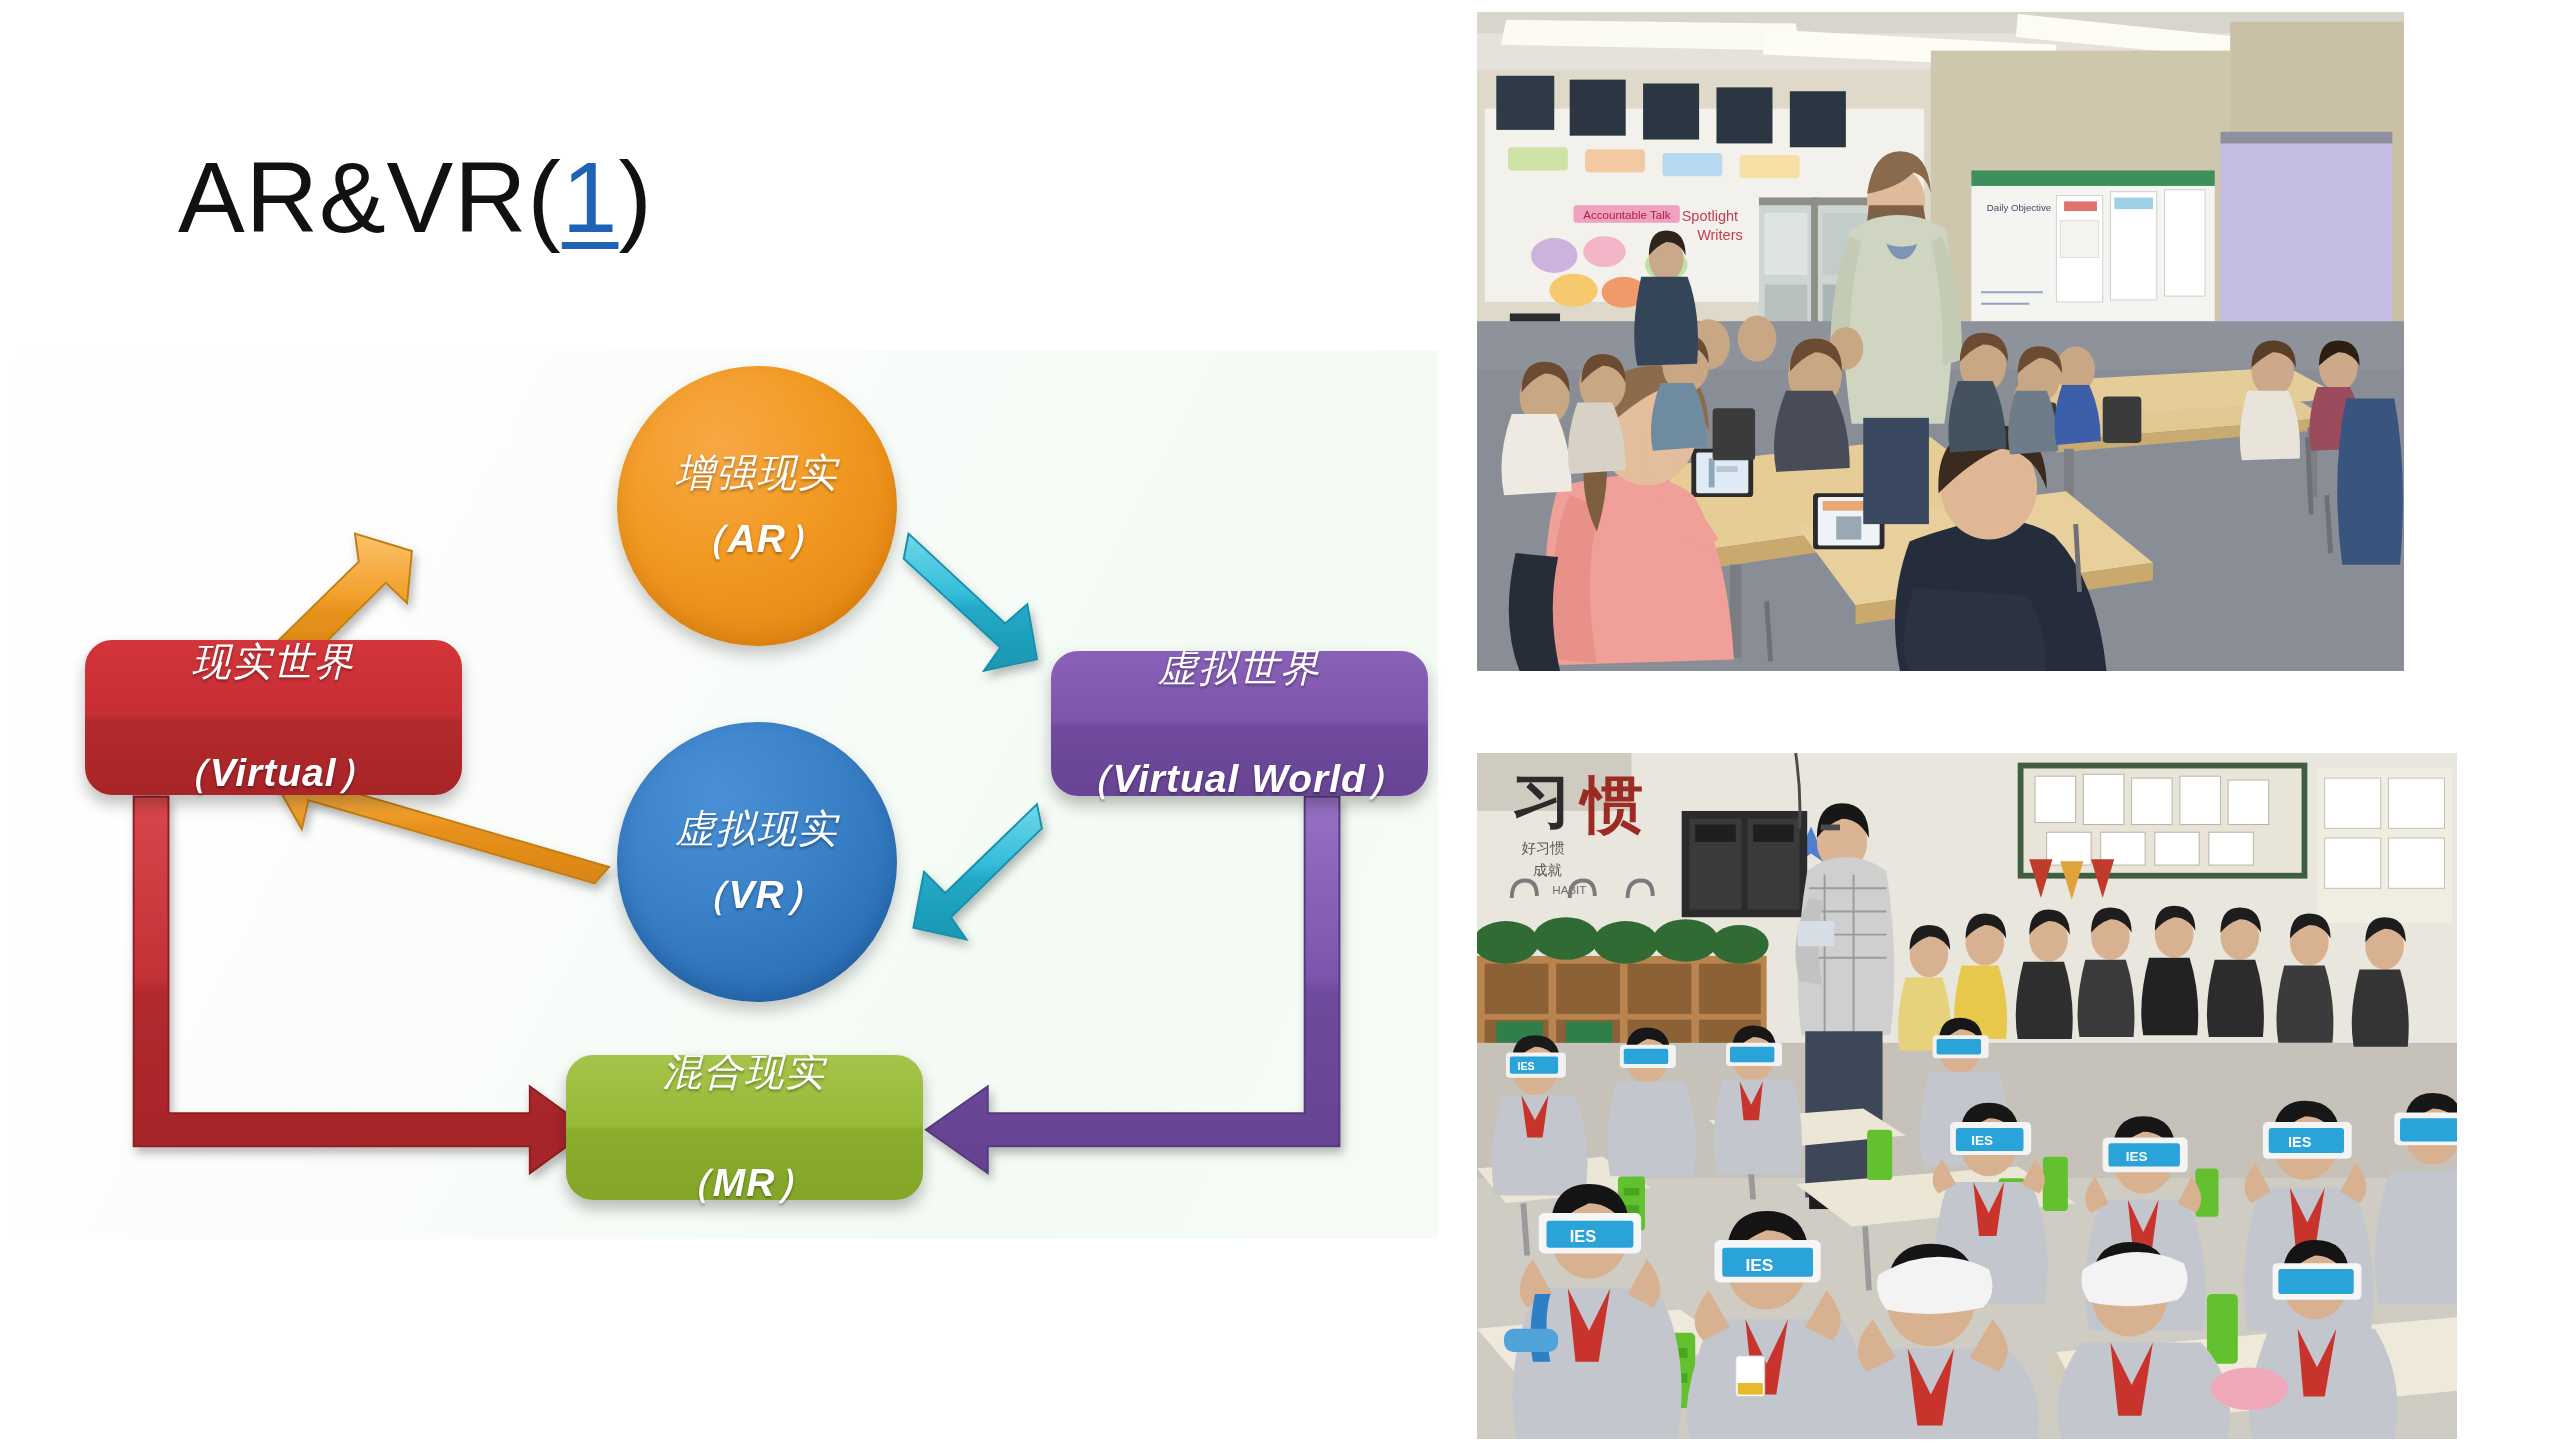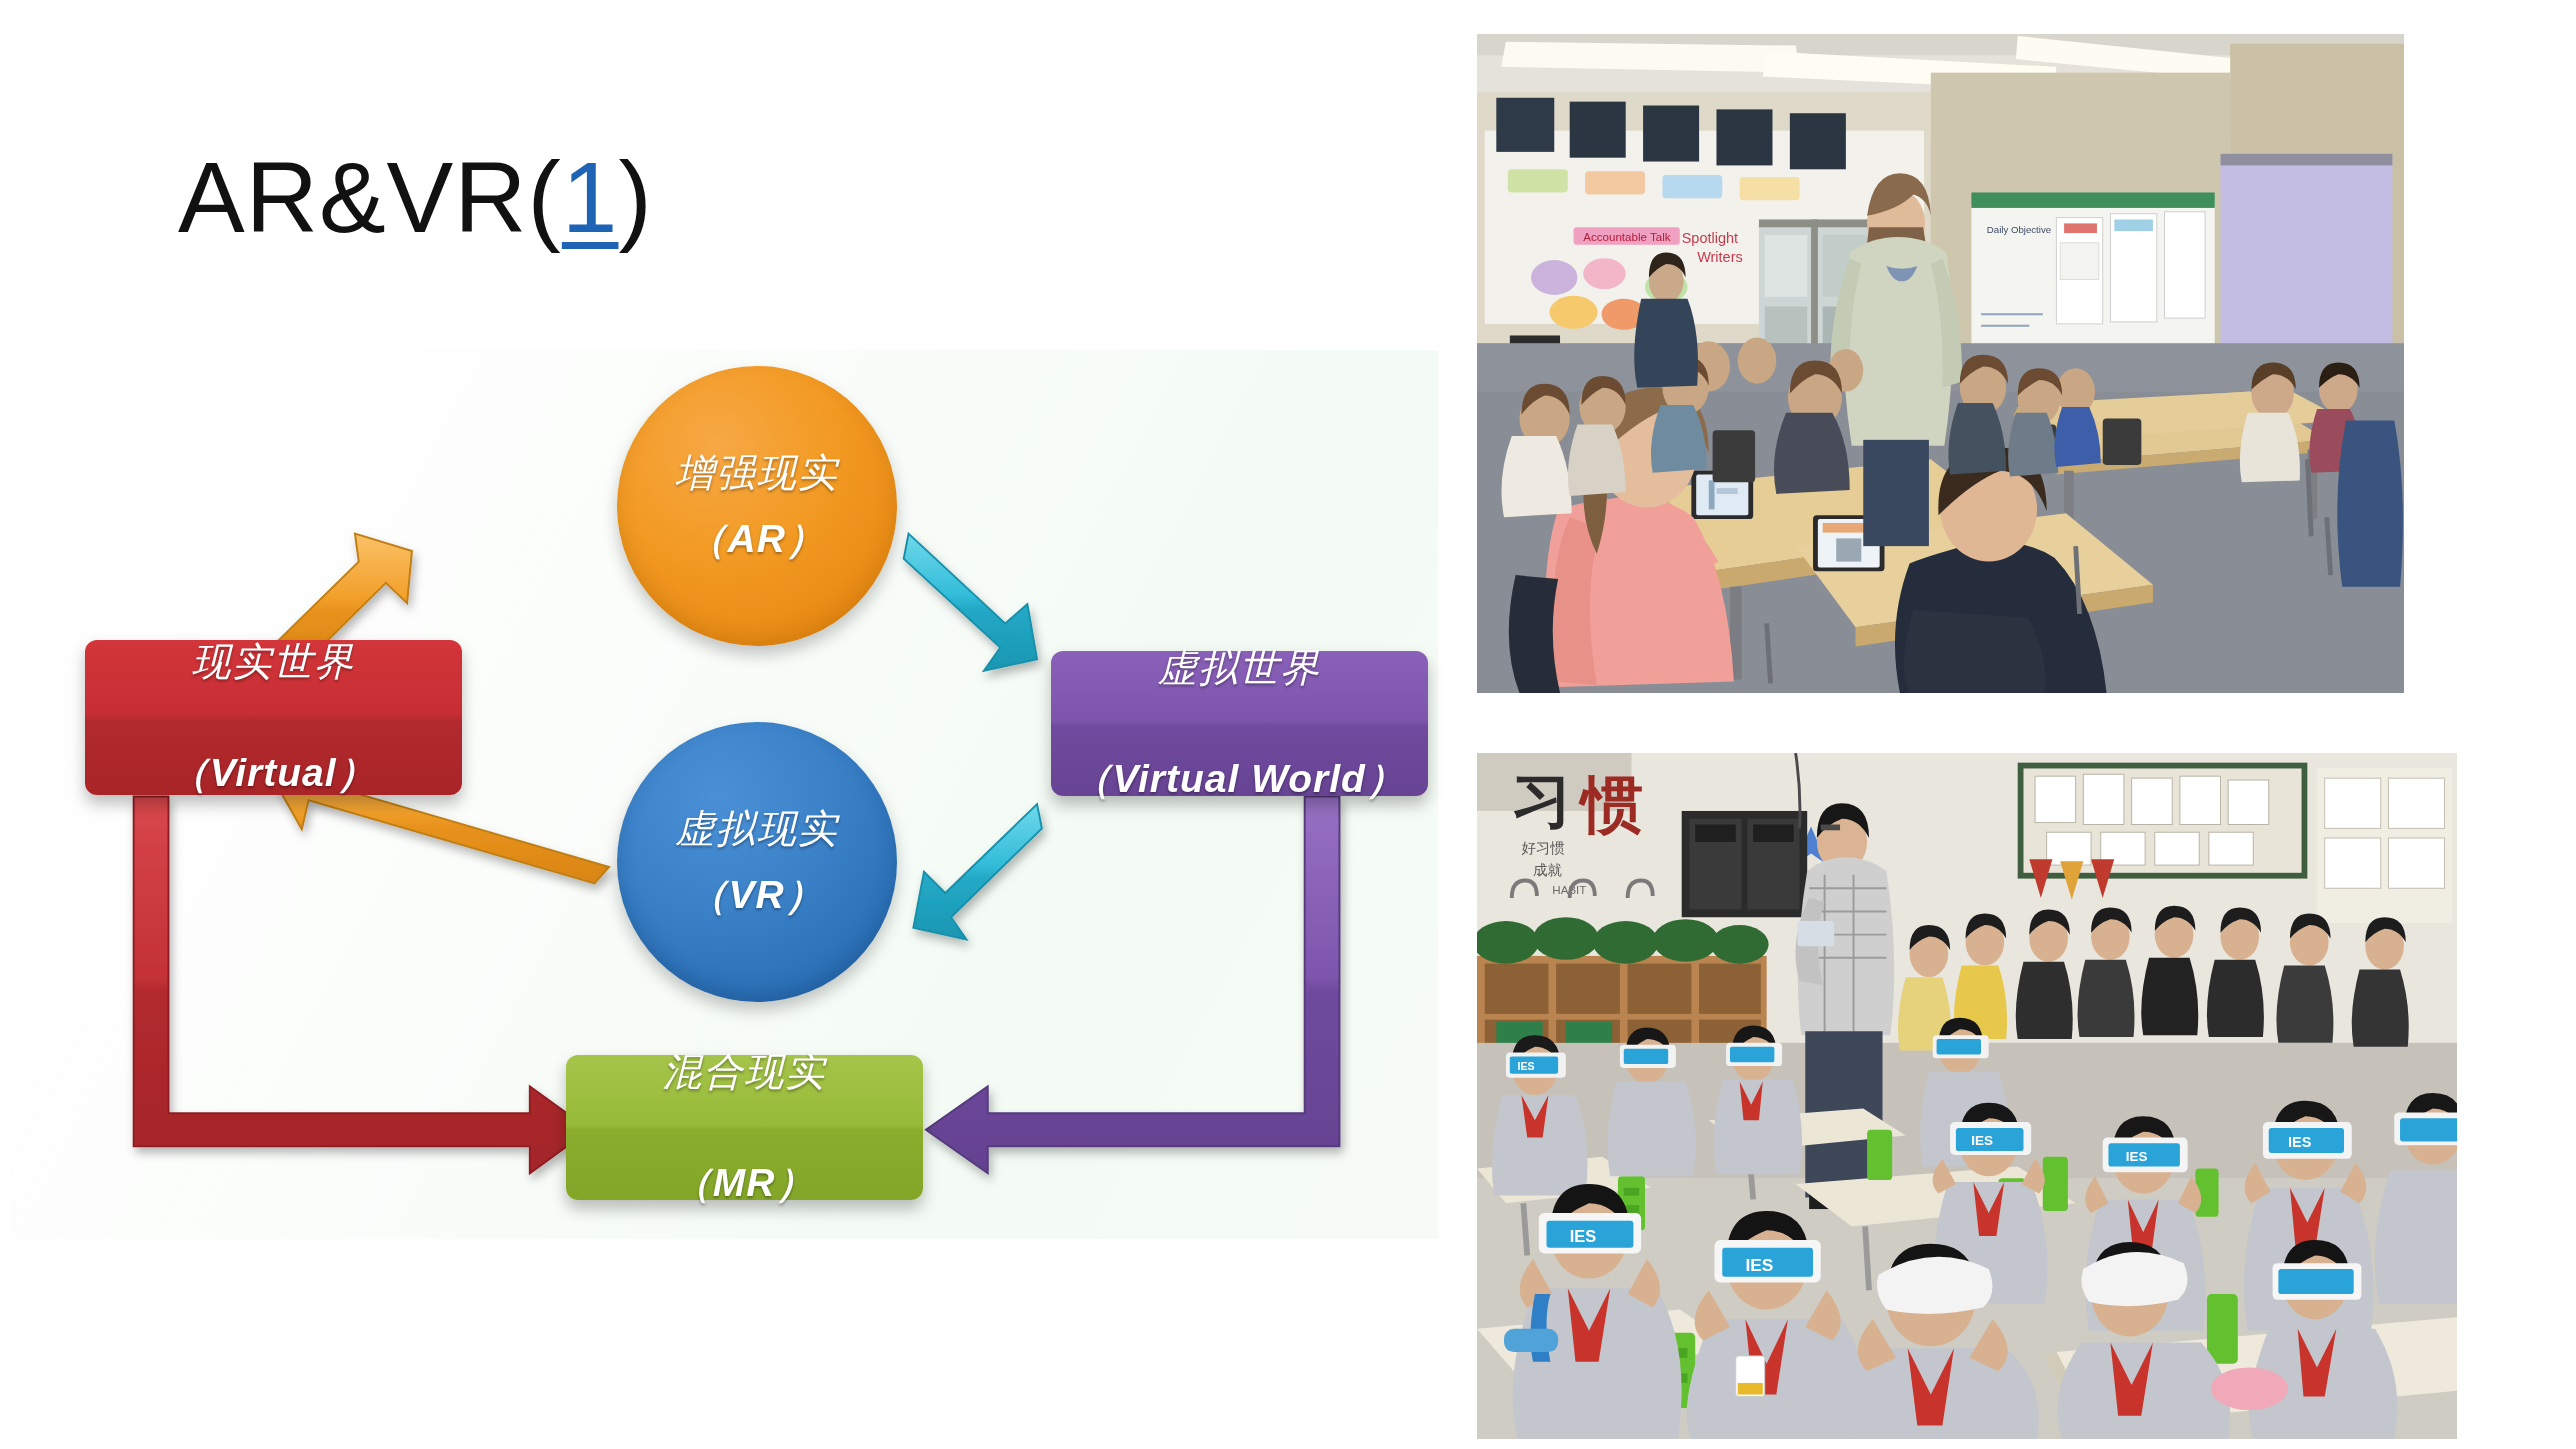--- a/index.html
+++ b/index.html
@@ -66,21 +66,21 @@
     background: radial-gradient(circle at 36% 28%, #f7a845 0%, #f29a23 42%, #e88a14 78%, #d97f0d 100%);
     box-shadow: 0 8.7px 15.5px rgba(0,0,0,0.22), inset 0 -8.7px 17.4px rgba(150,85,0,0.22);
   }
   #node-vr {
     left: 607px; top: 372px; width: 280px; height: 280px;
     background: radial-gradient(circle at 36% 26%, #4b90d6 0%, #3b82c9 40%, #2a6fb5 80%, #215f9f 100%);
     box-shadow: 0 8.7px 15.5px rgba(0,0,0,0.22), inset 0 -8.7px 17.4px rgba(10,50,100,0.25);
   }
 
   
-  .box { border-radius: 12px; gap: 44px; }
+  .box { border-radius: 27px; gap: 44px; }
   #node-reality {
     left: 75px; top: 290px; width: 377px; height: 155px;
     background: linear-gradient(180deg, #d2353a 0%, #c62e33 48%, #b22a2e 52%, #a82427 100%);
     box-shadow: 0 8.7px 14.5px rgba(0,0,0,0.25);
   }
   #node-virtualworld {
     left: 1041px; top: 301px; width: 377px; height: 145px;
     background: linear-gradient(180deg, #8a61b8 0%, #7d55ad 48%, #6f4a9e 52%, #684494 100%);
     box-shadow: 0 8.7px 14.5px rgba(0,0,0,0.25);
   }
@@ -96,21 +96,21 @@
     width: 1428px; height: 889px;
     pointer-events: none;
   }
 
   
   .photo {
     position: absolute;
     overflow: hidden;
     background: #cfcfcf;
   }
-  #photo-classroom-tablets { left: 1477px; top: 11.6px; width: 927px; height: 659px; margin-top: 22px; }
+  #photo-classroom-tablets { left: 1477px; top: 11.6px; width: 927px; height: 659px; }
   #photo-classroom-vr      { left: 1477px; top: 753px; width: 980px; height: 686px; }
   .photo svg { display: block; width: 100%; height: 100%; }
 </style>
 </head>
 <body>
 
 <div id="slide-title">
   <span>AR&amp;VR(</span><a class="link" href="#">1</a><span>)</span>
 </div>
 

